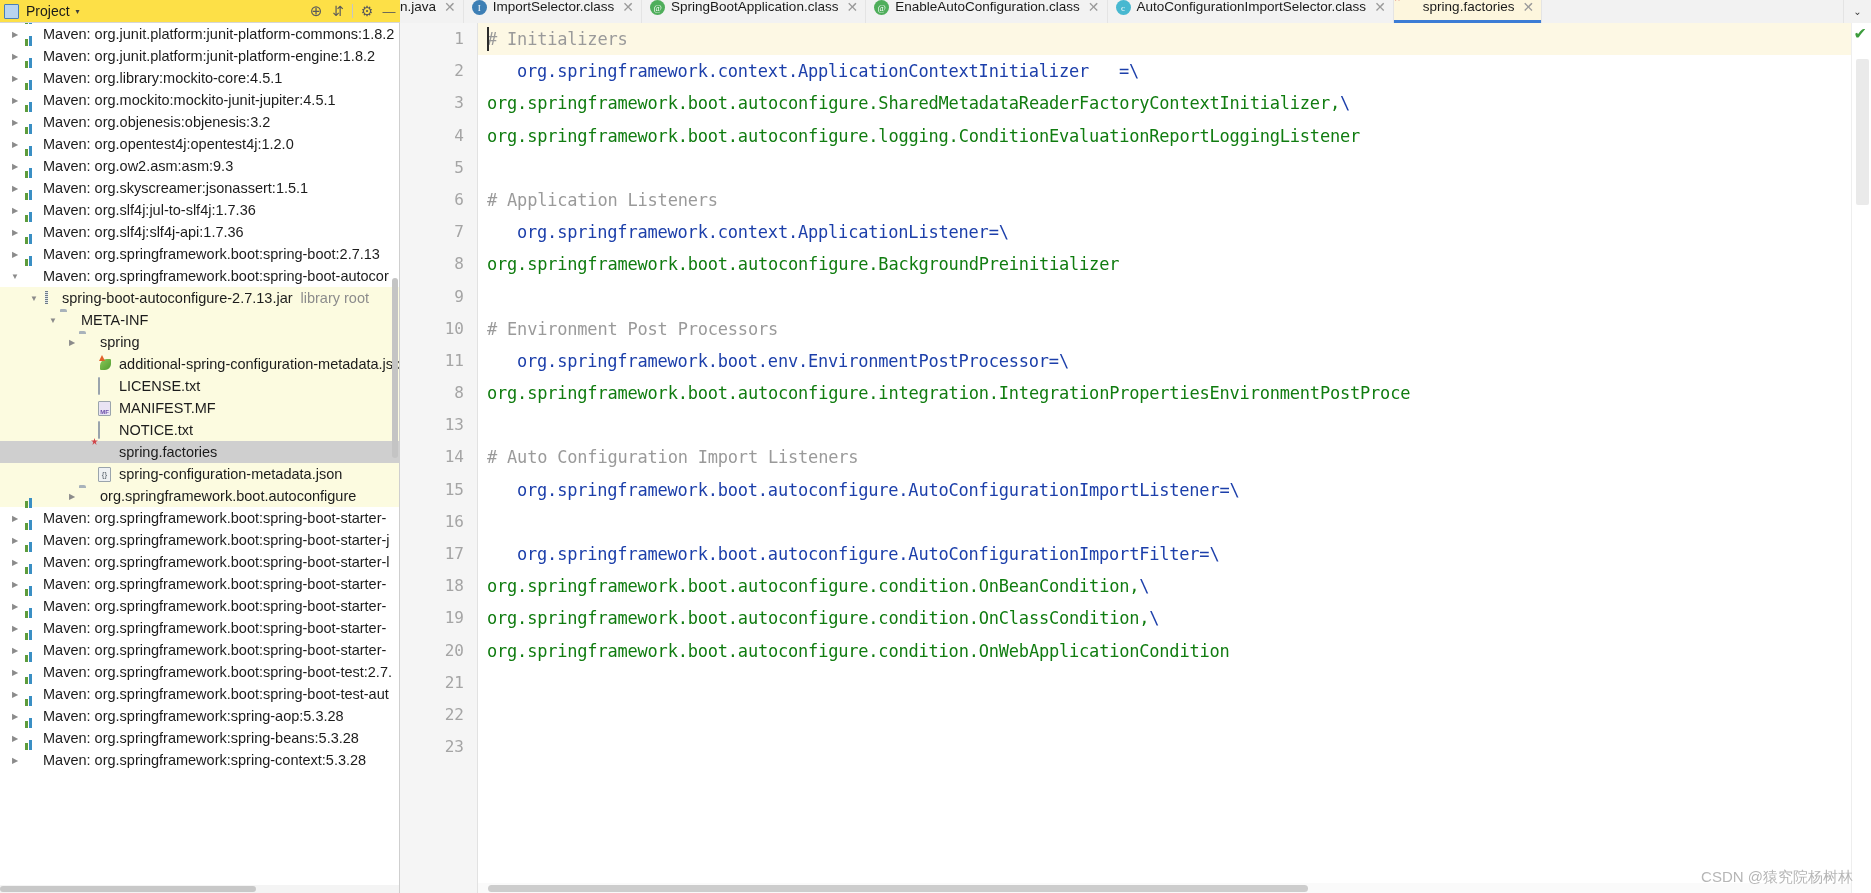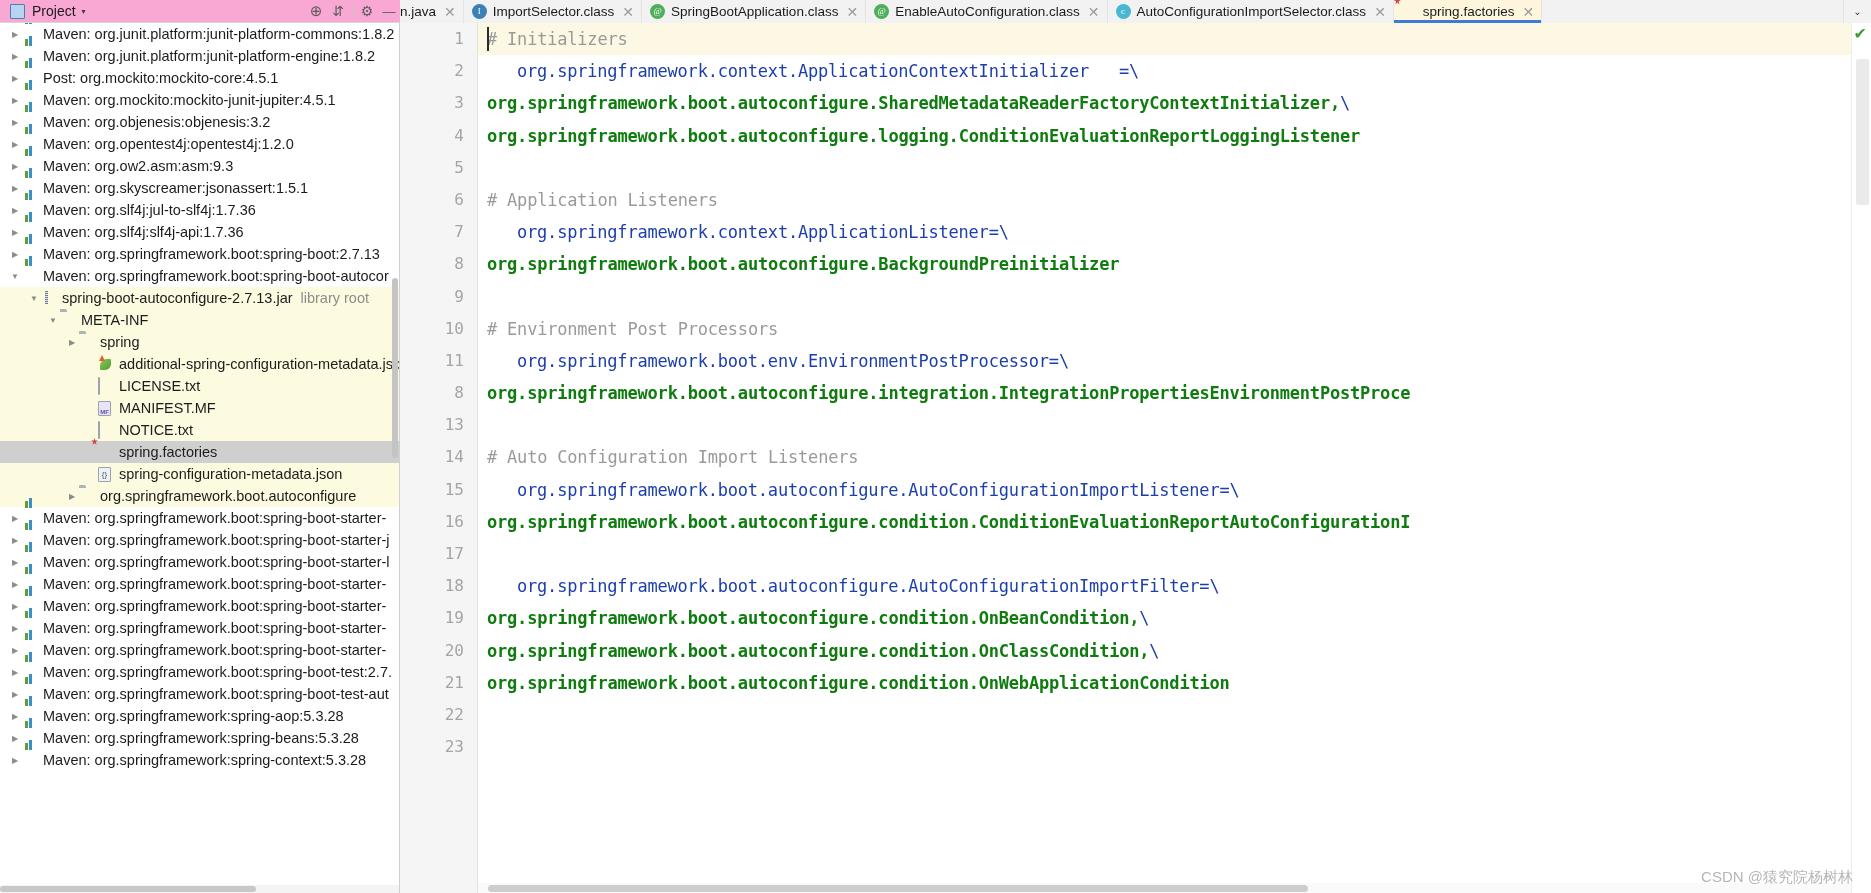--- a/index.html
+++ b/index.html
@@ -28,22 +28,22 @@
     position: relative;
     z-index: 5;
   }
 
   
   .proj-header {
     width: 400px;
     flex: 0 0 400px;
     display: flex;
     align-items: center;
-    background: #f9a8d4;
-    padding-left: 10px;
+    background: #fde047;
+    padding-left: 4px;
     border-bottom: 1px solid #d6d6d6;
   }
   .proj-icon {
     width: 15px; height: 15px;
     border: 1px solid #4a7fb5;
     background: #b8d4ef;
     border-radius: 1px;
     flex: 0 0 15px;
   }
   .proj-title {
@@ -74,21 +74,20 @@
   .tabs {
     flex: 1 1 auto;
     display: flex;
     align-items: stretch;
     background: #f2f2f2;
     overflow: hidden;
     min-width: 0;
   }
   .tab {
     display: flex;
-    align-items: center;
     padding: 0 7px 0 8px;
     background: #f2f2f2;
     border-right: 1px solid #e4e4e4;
     white-space: nowrap;
     font-size: 13.5px;
     color: #1a1a1a;
     position: relative;
     flex: 0 0 auto;
   }
   .tab.clipped { padding-left: 0; }
@@ -393,21 +392,21 @@
     height: 32.2px;
     line-height: 32.2px;
     font-family: "DejaVu Sans Mono", monospace;
     font-size: 17px;
     white-space: nowrap;
     padding-left: 9px;
     letter-spacing: -0.2px;
   }
   .c-comment { color: #9a9a9a; }
   .c-key { color: #1c3faa; margin-left: 30px; }
-  .c-val { color: #107c10; font-weight: bold; }
+  .c-val { color: #107c10; }
   .c-sep { color: #1c3faa; }
   .caret {
     position: absolute;
     left: 9px; top: 4px;
     width: 2px; height: 24px;
     background: #2b2b2b;
   }
 
   
   .ed-marker {
@@ -538,21 +537,21 @@
           <div class="row">
             <span style="width: 8px; flex: 0 0 8px;"></span>
             <span class="arrow">▶</span>
             <span class="rowicon"><span class="ic-maven"></span></span>
             <span class="rlabel">Maven: org.junit.platform:junit-platform-engine:1.8.2</span>
           </div>
           <div class="row">
             <span style="width: 8px; flex: 0 0 8px;"></span>
             <span class="arrow">▶</span>
             <span class="rowicon"><span class="ic-maven"></span></span>
-            <span class="rlabel">Post: org.mockito:mockito-core:4.5.1</span>
+            <span class="rlabel">Maven: org.library:mockito-core:4.5.1</span>
           </div>
           <div class="row">
             <span style="width: 8px; flex: 0 0 8px;"></span>
             <span class="arrow">▶</span>
             <span class="rowicon"><span class="ic-maven"></span></span>
             <span class="rlabel">Maven: org.mockito:mockito-junit-jupiter:4.5.1</span>
           </div>
           <div class="row">
             <span style="width: 8px; flex: 0 0 8px;"></span>
             <span class="arrow">▶</span>
@@ -786,21 +785,20 @@
             <div class="cline"><span class="c-comment"># Application Listeners</span></div>
             <div class="cline"><span class="c-key">org.springframework.context.ApplicationListener=</span><span class="c-sep">\</span></div>
             <div class="cline"><span class="c-val">org.springframework.boot.autoconfigure.BackgroundPreinitializer</span></div>
             <div class="cline">&nbsp;</div>
             <div class="cline"><span class="c-comment"># Environment Post Processors</span></div>
             <div class="cline"><span class="c-key">org.springframework.boot.env.EnvironmentPostProcessor=</span><span class="c-sep">\</span></div>
             <div class="cline"><span class="c-val">org.springframework.boot.autoconfigure.integration.IntegrationPropertiesEnvironmentPostProce</span></div>
             <div class="cline">&nbsp;</div>
             <div class="cline"><span class="c-comment"># Auto Configuration Import Listeners</span></div>
             <div class="cline"><span class="c-key">org.springframework.boot.autoconfigure.AutoConfigurationImportListener=</span><span class="c-sep">\</span></div>
-            <div class="cline"><span class="c-val">org.springframework.boot.autoconfigure.condition.ConditionEvaluationReportAutoConfigurationI</span></div>
             <div class="cline">&nbsp;</div>
             <div class="cline"><span class="c-key">org.springframework.boot.autoconfigure.AutoConfigurationImportFilter=</span><span class="c-sep">\</span></div>
             <div class="cline"><span class="c-val">org.springframework.boot.autoconfigure.condition.OnBeanCondition,</span><span class="c-sep">\</span></div>
             <div class="cline"><span class="c-val">org.springframework.boot.autoconfigure.condition.OnClassCondition,</span><span class="c-sep">\</span></div>
             <div class="cline"><span class="c-val">org.springframework.boot.autoconfigure.condition.OnWebApplicationCondition</span></div>
             <div class="cline">&nbsp;</div>
           </div>
         <div class="caret"></div>
       </div>
 

